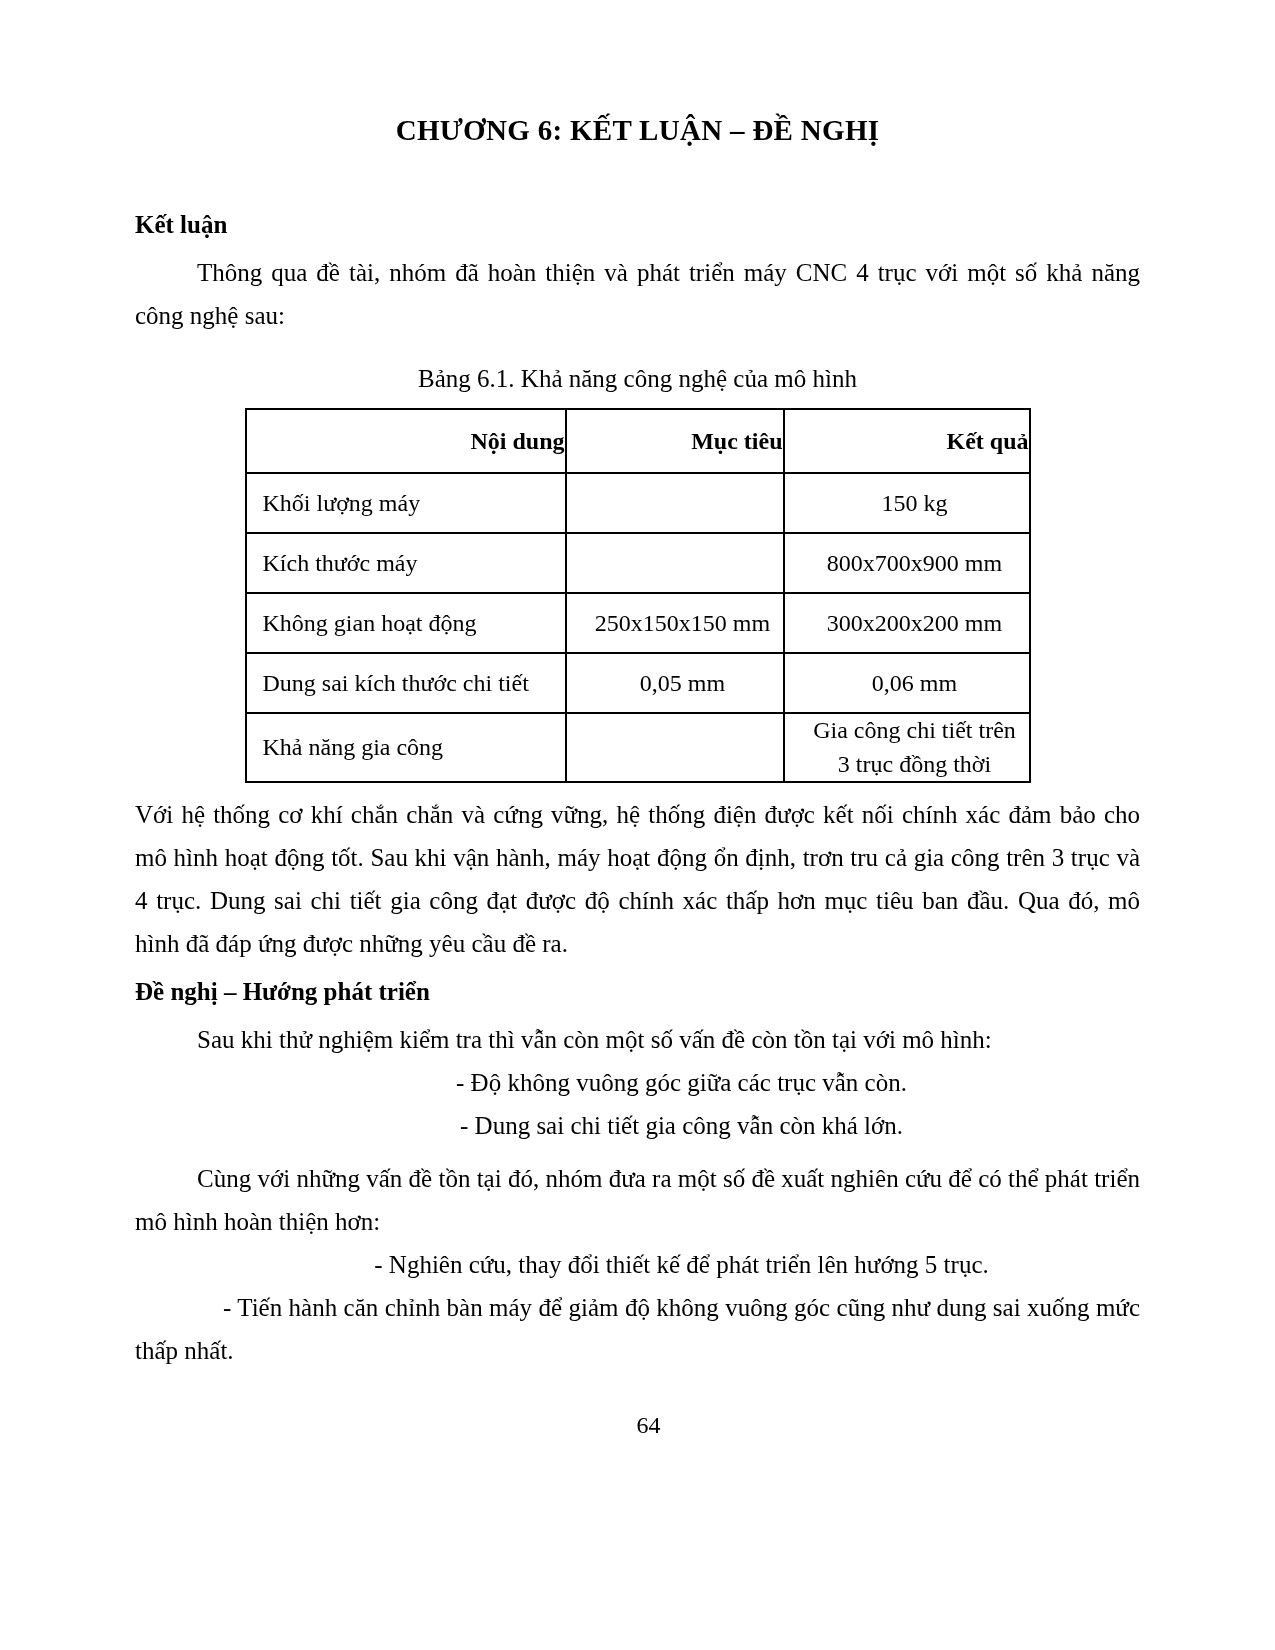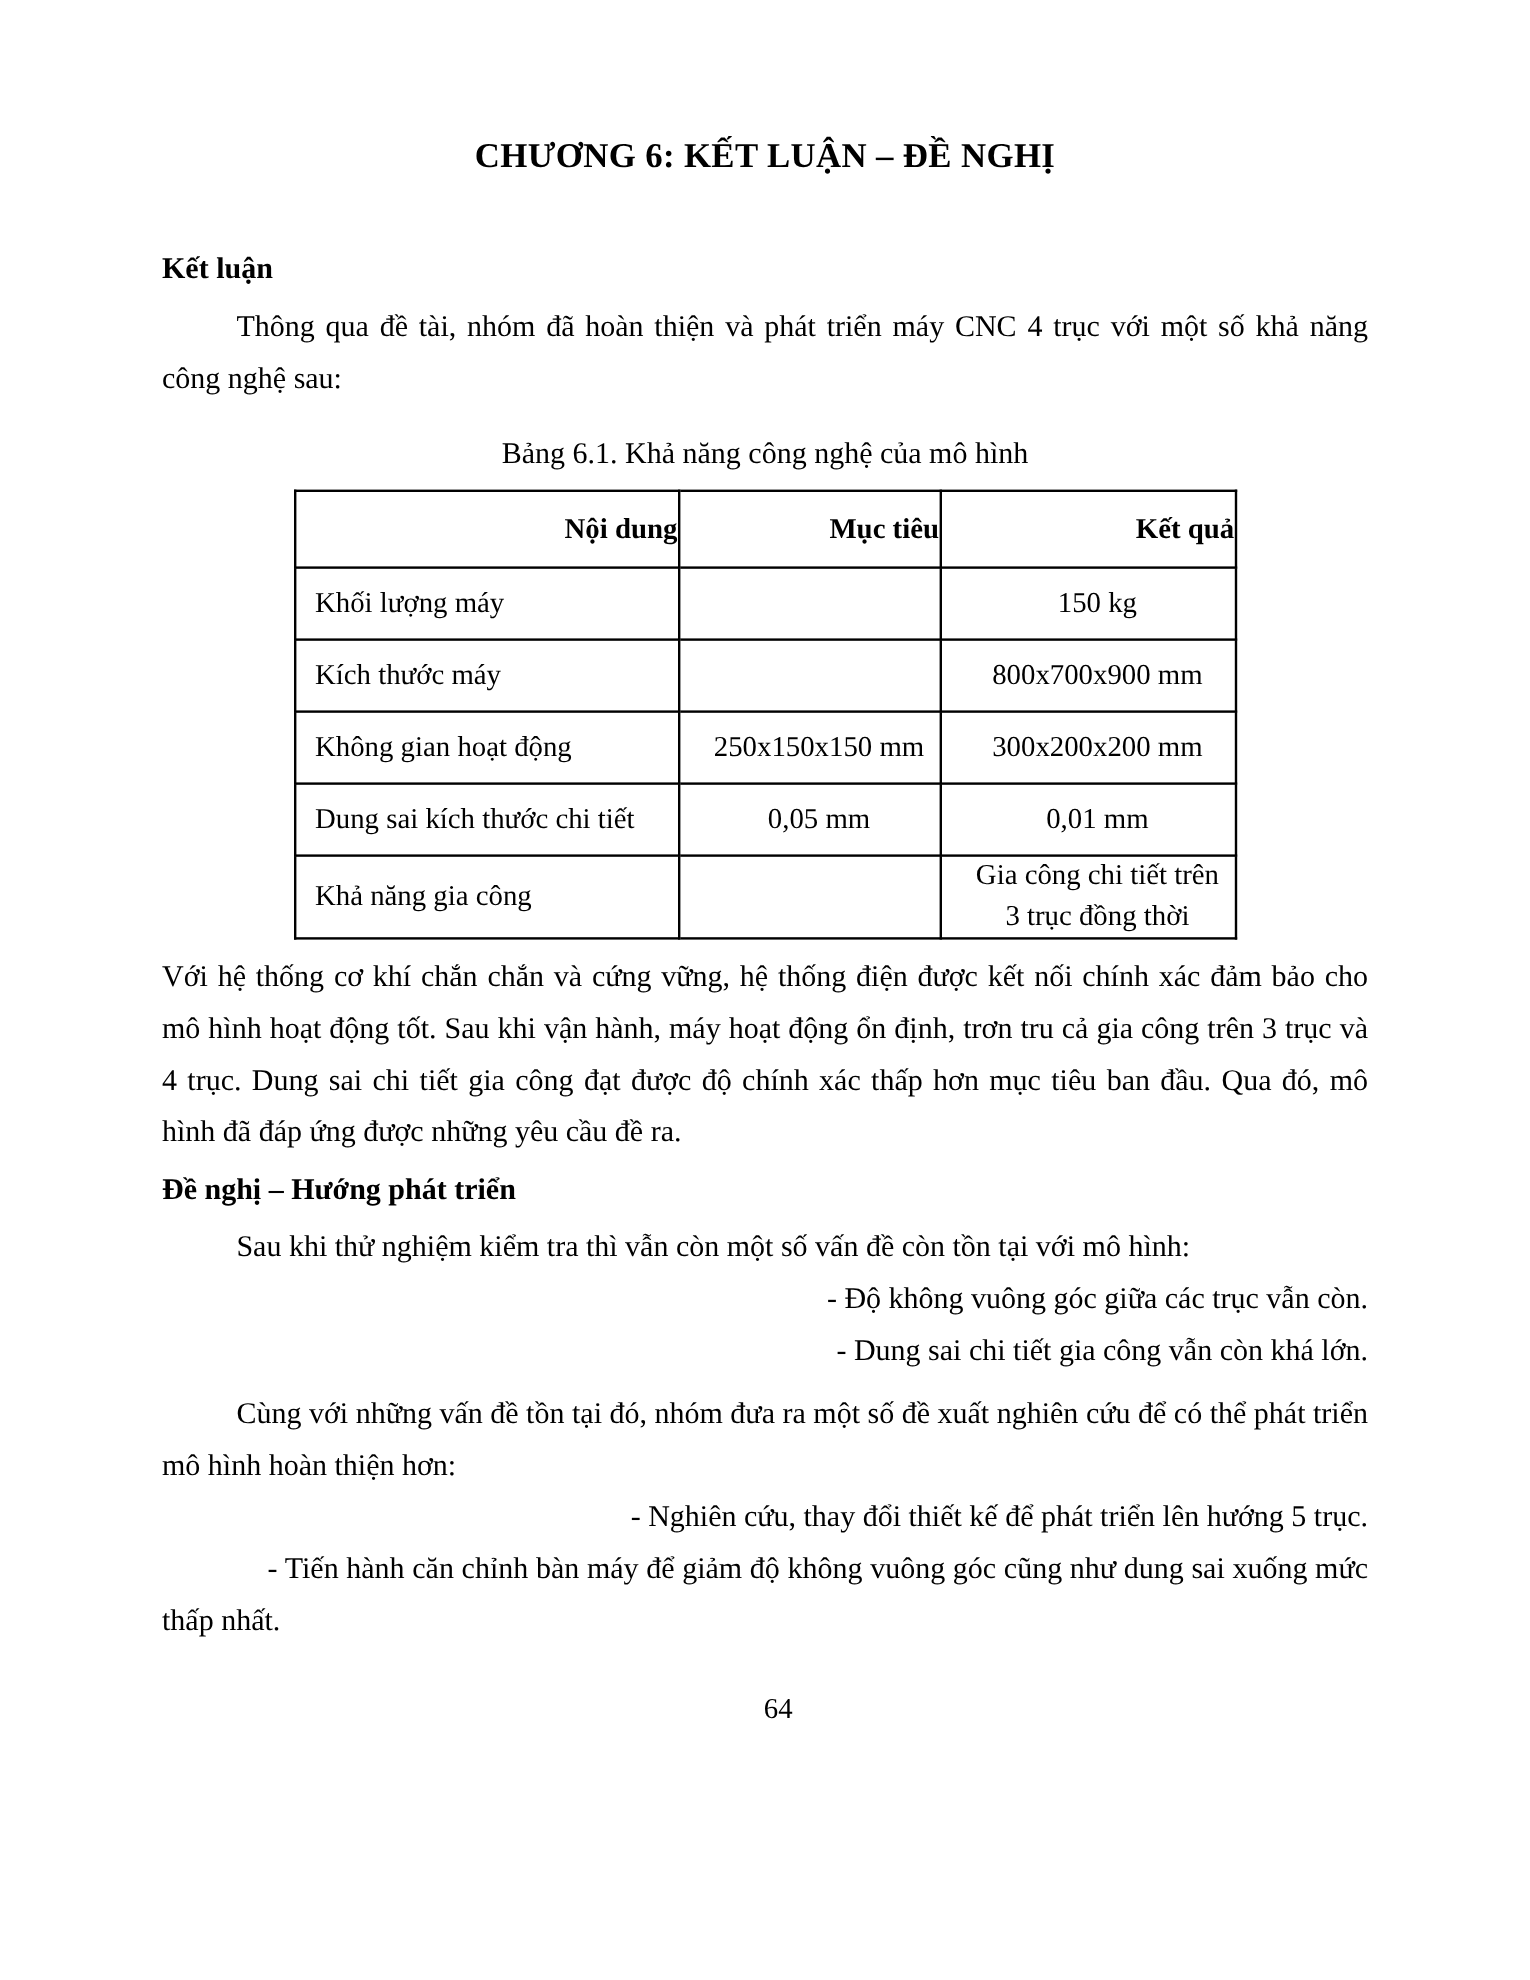--- a/index.html
+++ b/index.html
@@ -56,21 +56,21 @@
     text-align: left;
   }
   p.bullet {
     font-size: 25px;
     line-height: 1.72;
     margin: 0;
     text-indent: 88px;
     text-align: justify;
   }
   p.bullet.last-left {
-    text-align: right;
+    text-align: center;
   }
   .table-caption {
     text-align: center;
     font-size: 25px;
     margin: 24px 0 12px 0;
     line-height: 1.4;
   }
   table.spec {
     border-collapse: collapse;
     margin: 0 auto;
@@ -157,21 +157,21 @@
         <td class="c-val">800x700x900 mm</td>
       </tr>
       <tr>
         <td class="c-name">Không gian hoạt động</td>
         <td class="c-val">250x150x150 mm</td>
         <td class="c-val">300x200x200 mm</td>
       </tr>
       <tr>
         <td class="c-name">Dung sai kích thước chi tiết</td>
         <td class="c-val">0,05 mm</td>
-        <td class="c-val">0,01 mm</td>
+        <td class="c-val">0,06 mm</td>
       </tr>
       <tr>
         <td class="c-name tall">Khả năng gia công</td>
         <td class="c-val tall"></td>
         <td class="c-val tall">
           <span class="two-line">Gia công chi tiết trên</span>
           <span class="two-line">3 trục đồng thời</span>
         </td>
       </tr>
     </tbody>

